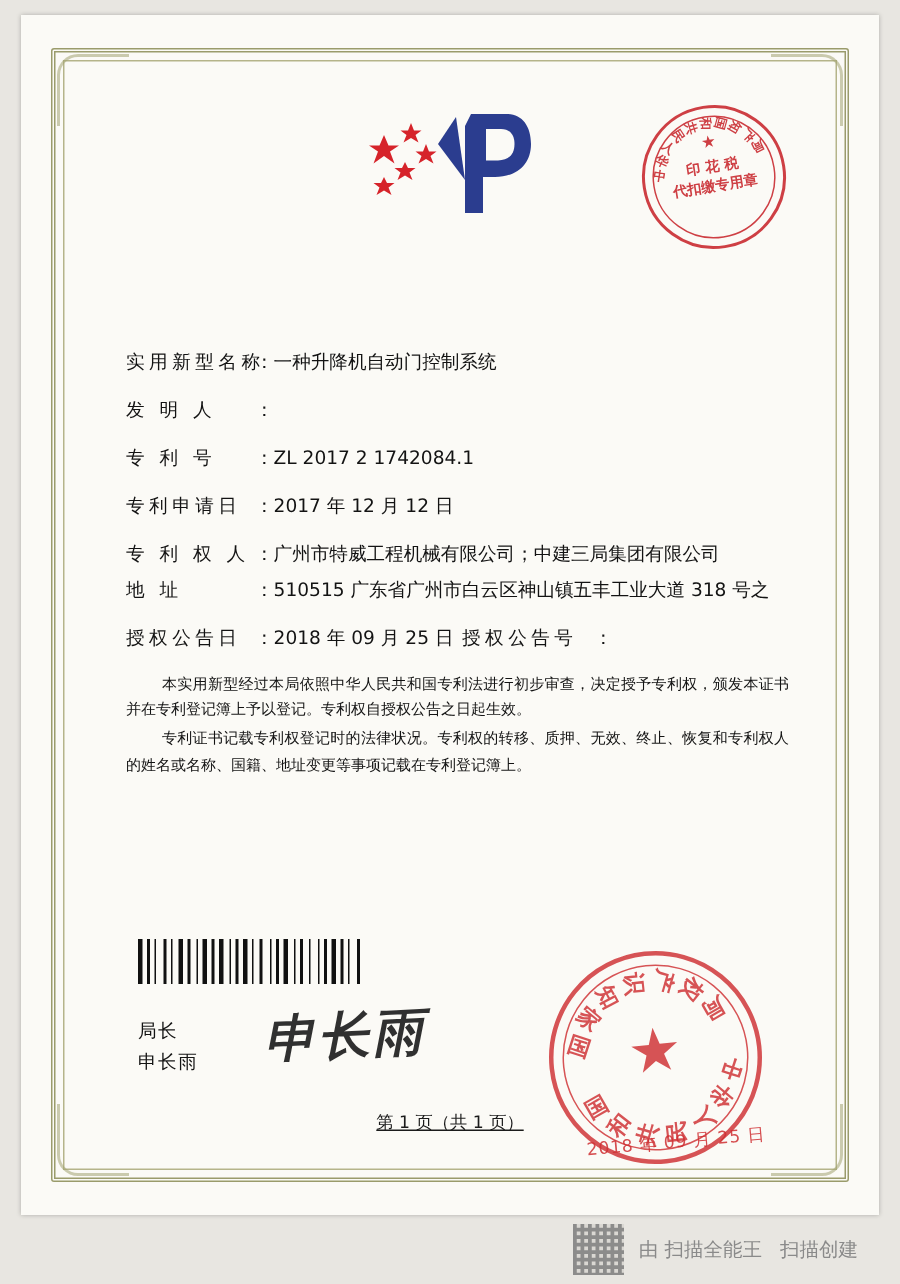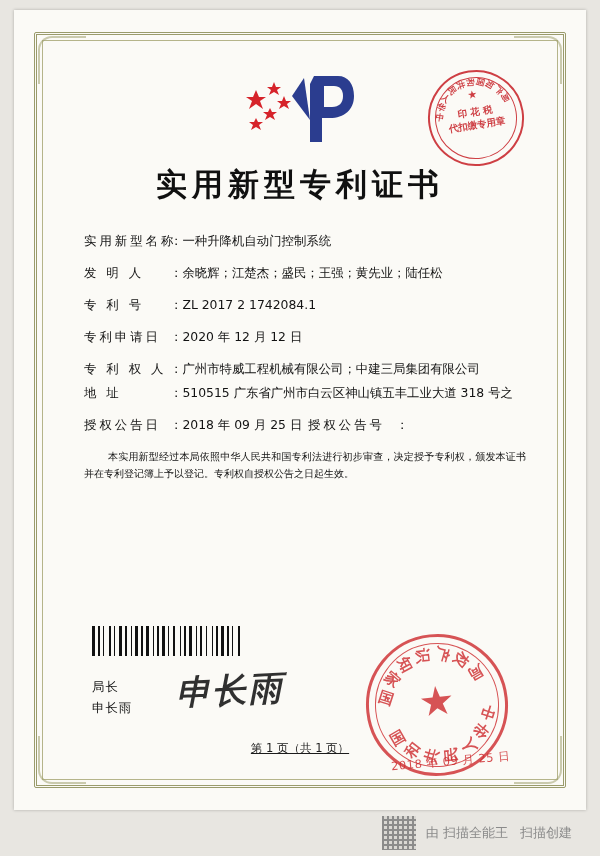--- a/index.html
+++ b/index.html
@@ -373,46 +373,44 @@
         <span style="transform: rotate(24deg)  translate(0,-40px) rotate(90deg);">国</span>
         <span style="transform: rotate(40deg)  translate(0,-40px) rotate(90deg);">知</span>
         <span style="transform: rotate(56deg)  translate(0,-40px) rotate(90deg);">产</span>
         <span style="transform: rotate(72deg)  translate(0,-40px) rotate(90deg);">局</span>
       </div>
       <div class="star">★</div>
       <div class="center-line">印 花 税</div>
       <div class="center-line" style="top:46px;">代扣缴专用章</div>
     </div>
 
-    <div class="title">实用新型专利证书</div>
 
     <div class="fields">
 
       <div class="frow">
         <div class="flabel">实用新型名称</div>
         <div class="fcolon">：</div>
         <div class="fvalue">一种升降机自动门控制系统</div>
       </div>
 
       <div class="frow">
         <div class="flabel">发 明 人</div>
         <div class="fcolon">：</div>
-        <div class="fvalue">余晓辉；江楚杰；盛民；王强；黄先业；陆任松</div>
       </div>
 
       <div class="frow">
         <div class="flabel">专 利 号</div>
         <div class="fcolon">：</div>
         <div class="fvalue">ZL 2017 2 1742084.1</div>
       </div>
 
       <div class="frow">
         <div class="flabel">专利申请日</div>
         <div class="fcolon">：</div>
-        <div class="fvalue">2020 年 12 月 12 日</div>
+        <div class="fvalue">2017 年 12 月 12 日</div>
       </div>
 
       <div class="frow tight">
         <div class="flabel">专 利 权 人</div>
         <div class="fcolon">：</div>
         <div class="fvalue">广州市特威工程机械有限公司；中建三局集团有限公司</div>
       </div>
 
       <div class="frow">
         <div class="flabel">地 址</div>
@@ -429,20 +427,21 @@
         <div class="half right">
           <div class="flabel">授权公告号</div>
           <div class="fcolon">：</div>
         </div>
       </div>
 
     </div>
 
     <div class="paras">
       <p>本实用新型经过本局依照中华人民共和国专利法进行初步审查，决定授予专利权，颁发本证书并在专利登记簿上予以登记。专利权自授权公告之日起生效。</p>
+      <p>专利证书记载专利权登记时的法律状况。专利权的转移、质押、无效、终止、恢复和专利权人的姓名或名称、国籍、地址变更等事项记载在专利登记簿上。</p>
     </div>
 
     <div class="barcode">
         <i style="width: 3px;"></i>
         <i style="width: 1px; background: transparent;"></i>
         <i style="width: 2px;"></i>
         <i style="width: 1px; background: transparent;"></i>
         <i style="width: 1px;"></i>
         <i style="width: 3px; background: transparent;"></i>
         <i style="width: 2px;"></i>

